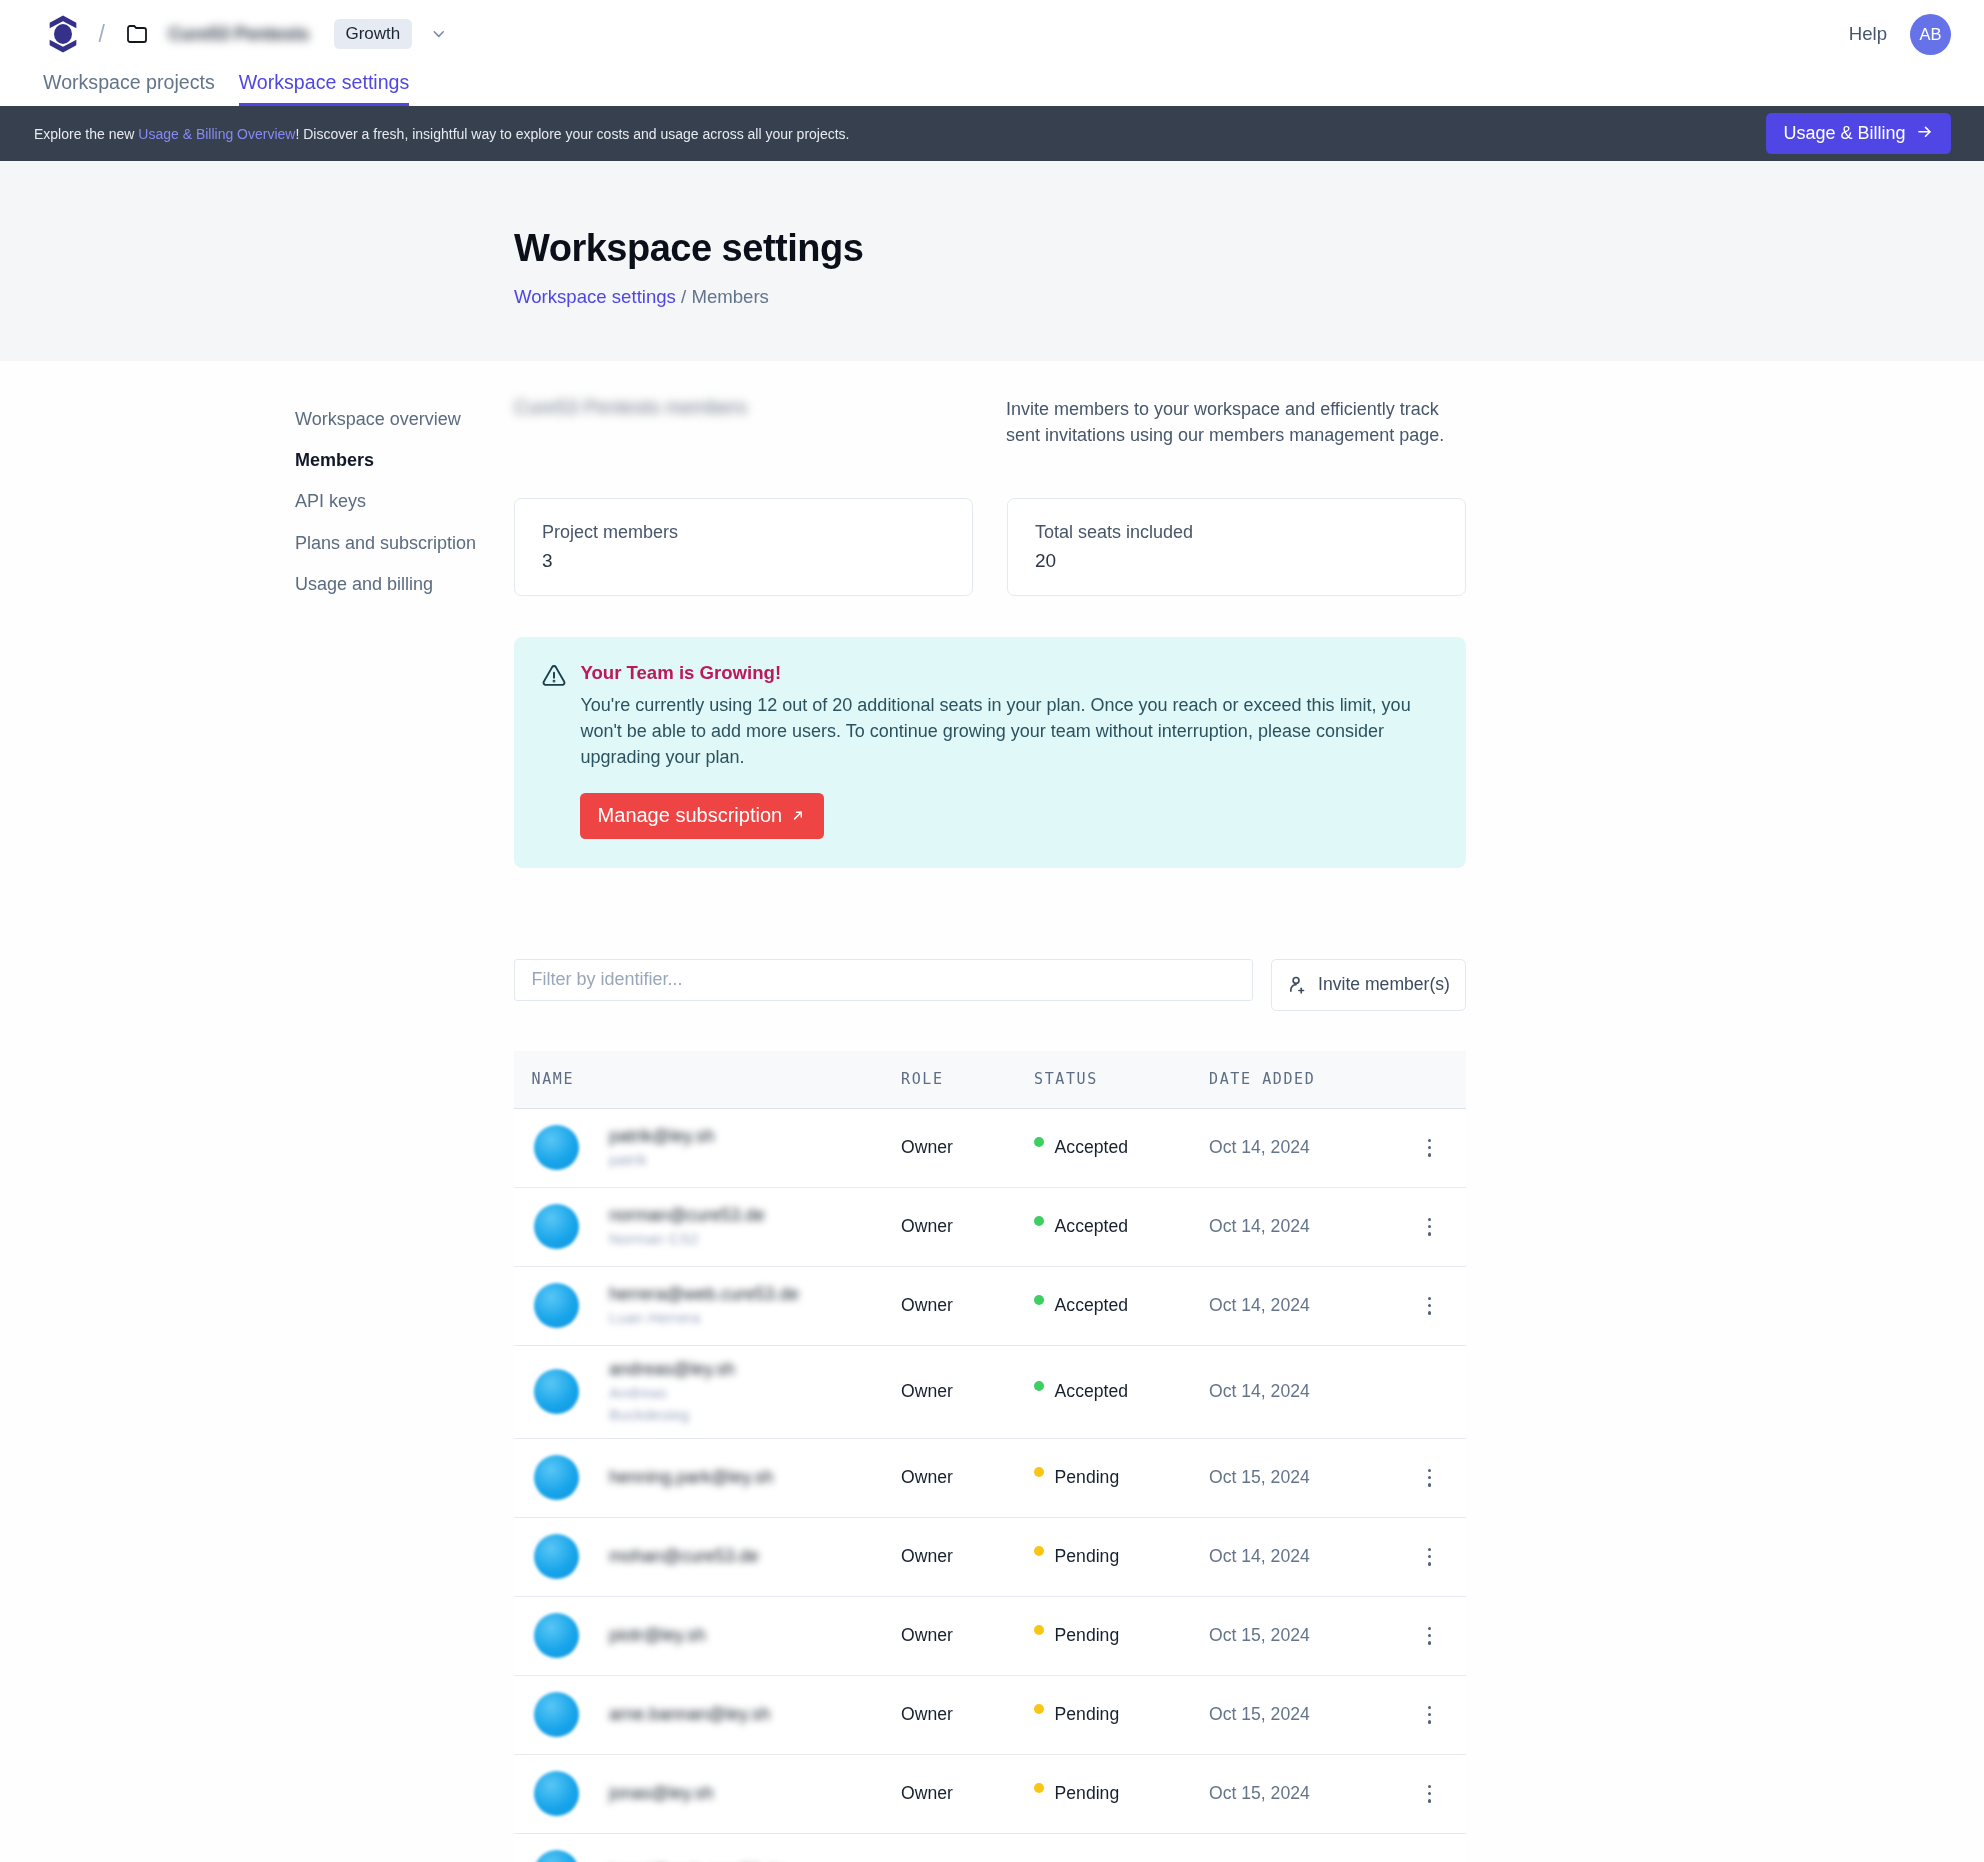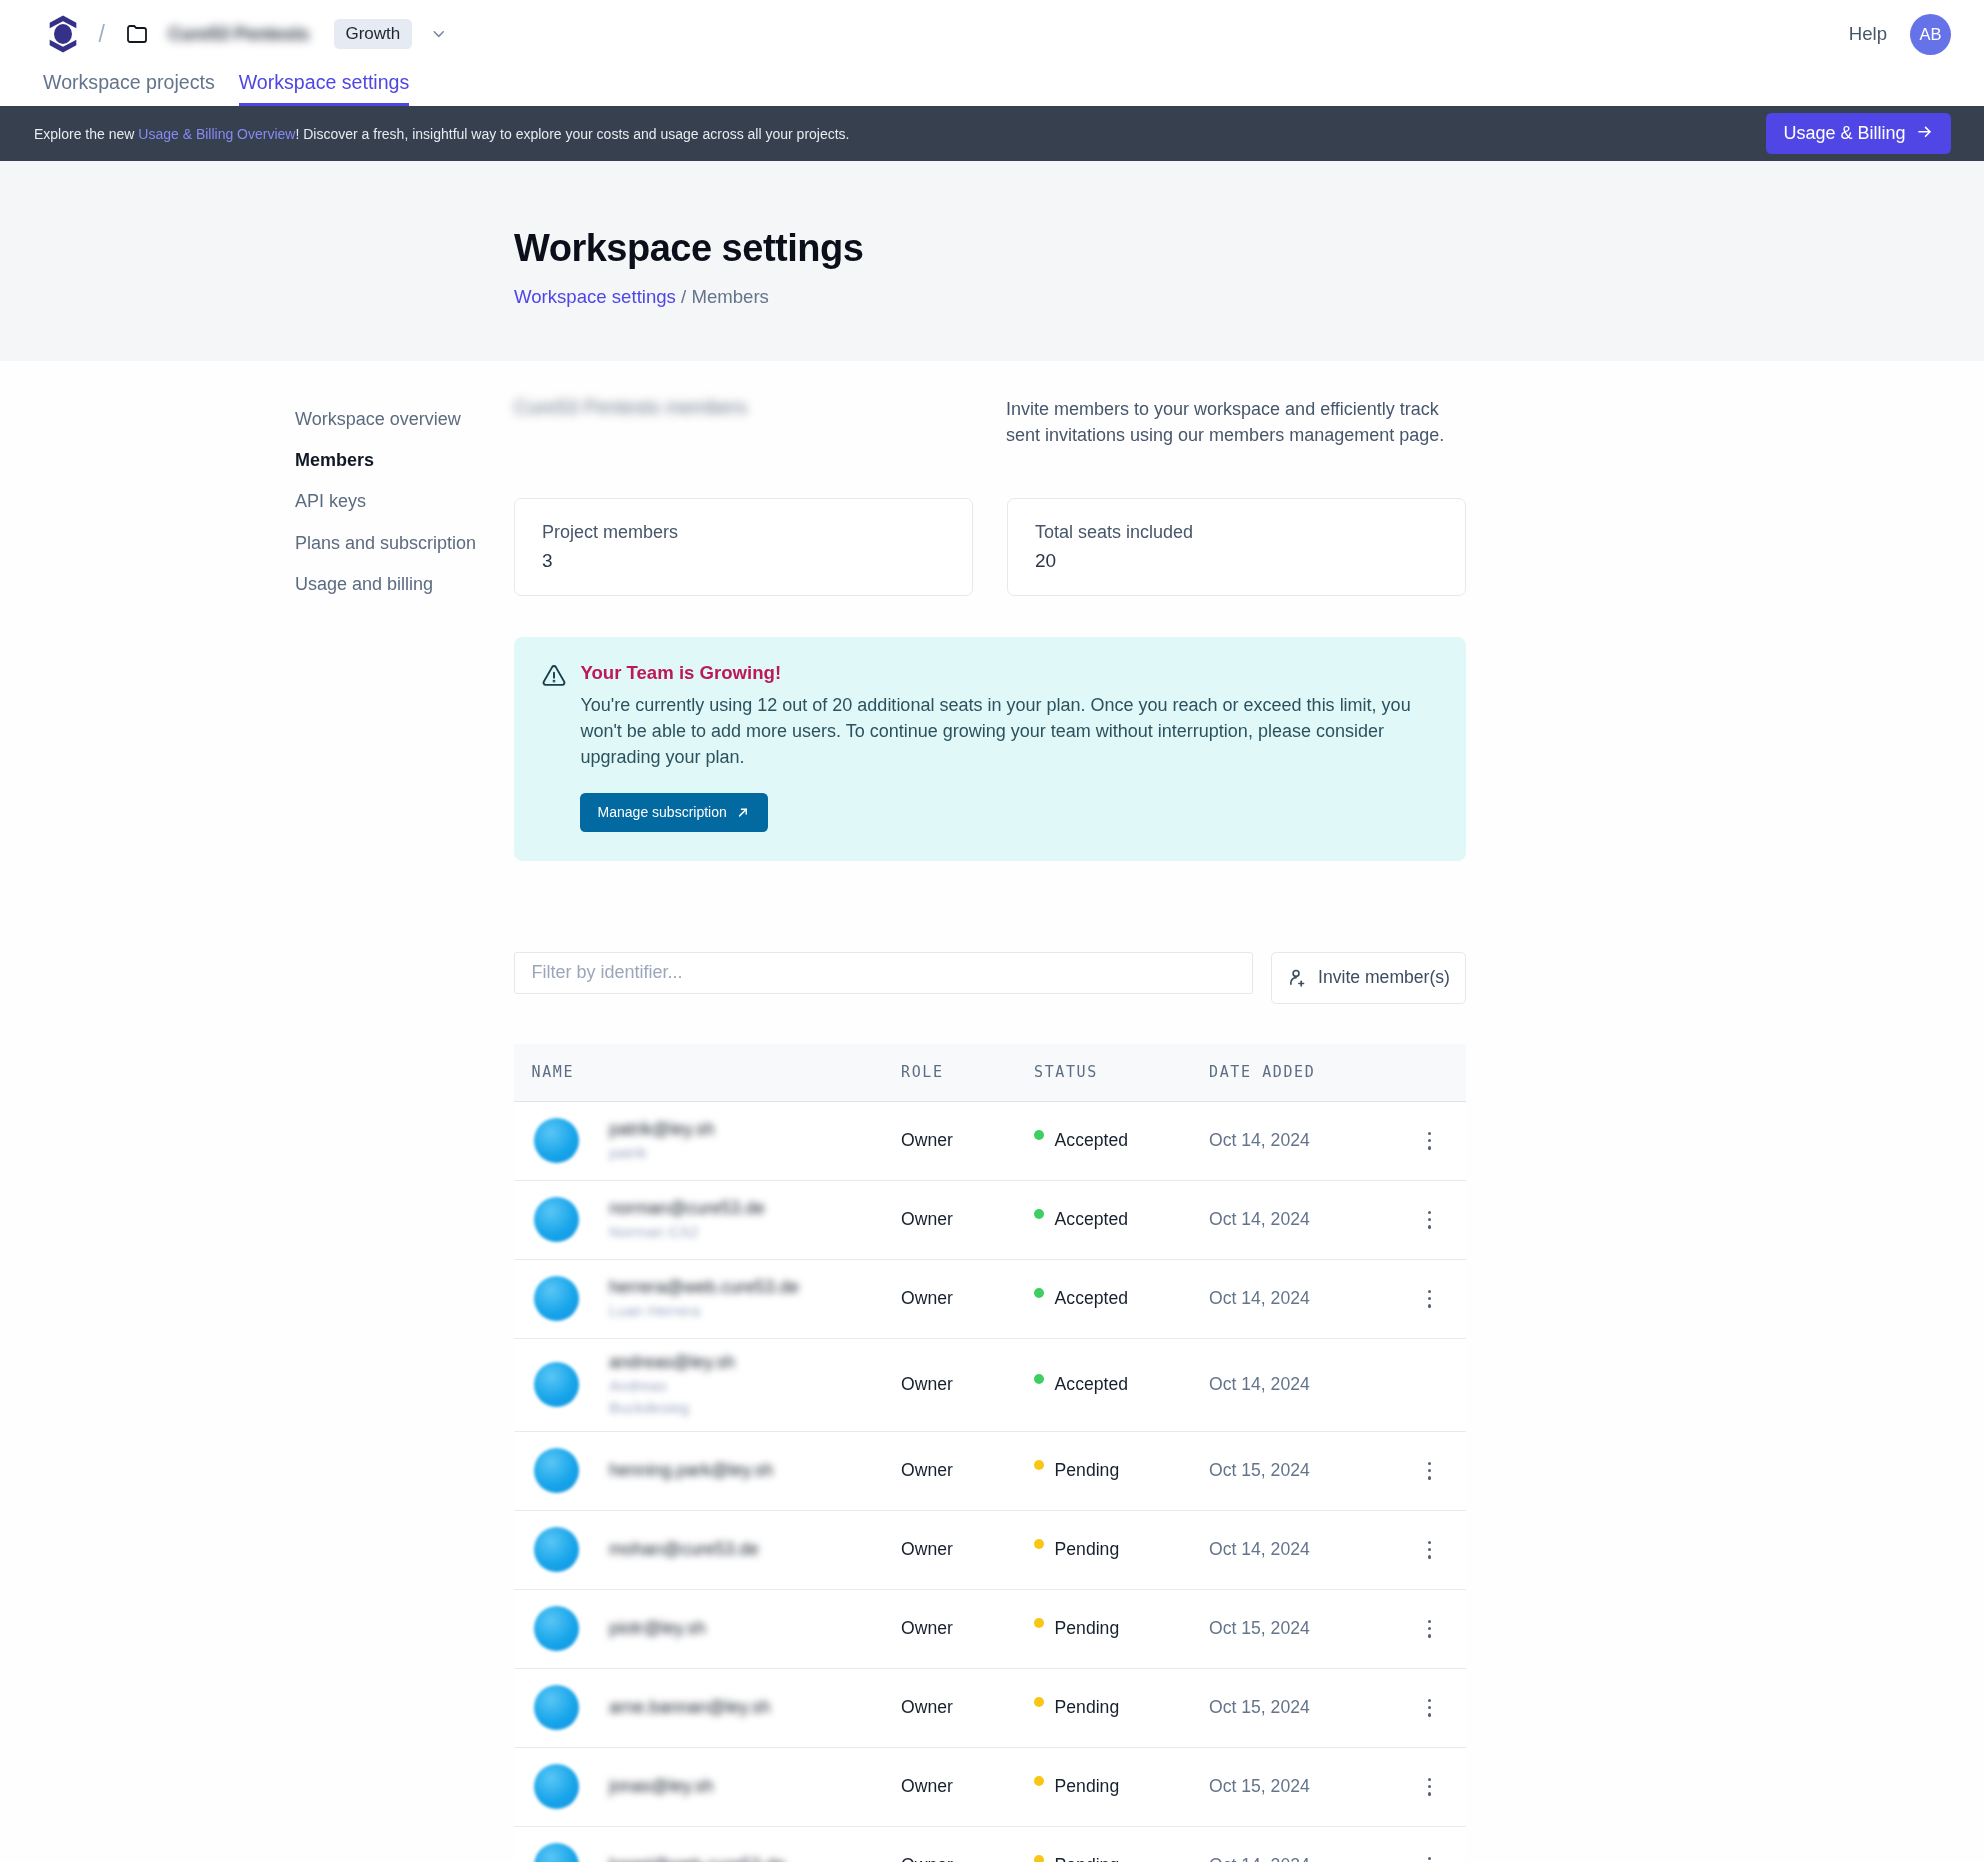--- a/index.html
+++ b/index.html
@@ -59,22 +59,22 @@
   .stat-cards { display:flex; justify-content:space-between; margin-top:50px; }
   .stat-card { width:459px; border:1px solid #e4e9f0; border-radius:7.2px; padding:23px 27px; background:#fff; }
   .stat-label { font-size:18px; color:#47566b; }
   .stat-value { font-size:19px; color:#2a3647; margin-top:7.2px; }
 
   .alert { margin-top:41px; background:#e0f8f7; border-radius:8.3px; padding:25px 27px 29px 27px; }
   .alert-head { display:flex; gap:13.4px; align-items:flex-start; }
   .warn-ico { width:26px; height:26px; flex:none; margin-top:1px; }
   .alert-title { font-size:18.6px; font-weight:700; color:#be185d; }
   .alert-body { font-size:18px; line-height:1.45; color:#2c5260; margin-top:7.2px; max-width:868px; }
-  .alert-btn { margin-top:23px; margin-left:39px; background:#0369a1; color:#fff; border:none;
-    font-size:14px; padding:11.4px 17.6px; border-radius:5.2px; display:flex; align-items:center; gap:9.3px;
+  .alert-btn { margin-top:23px; margin-left:39px; background:#ef4444; color:#fff; border:none;
+    font-size:20px; padding:11.4px 17.6px; border-radius:5.2px; display:flex; align-items:center; gap:9.3px;
     cursor:pointer; font-family:inherit; }
   .ne-arrow { width:14.5px; height:14.5px; }
 
   .toolbar { display:flex; justify-content:space-between; margin-top:91px; }
   .filter-input { width:739px; height:42px; border:1px solid #e2e8f0; border-radius:3px;
     font-size:18px; padding:0 16.5px; color:#1e293b; font-family:inherit; background:#fff; }
   .filter-input::placeholder { color:#9aa7ba; }
   .invite-btn { width:195px; height:52px; background:#fff; border:1px solid #e2e8f0; border-radius:5.2px;
     display:flex; align-items:center; justify-content:center; gap:10.3px; font-size:17.6px; color:#3d4c61;
     cursor:pointer; font-family:inherit; }

